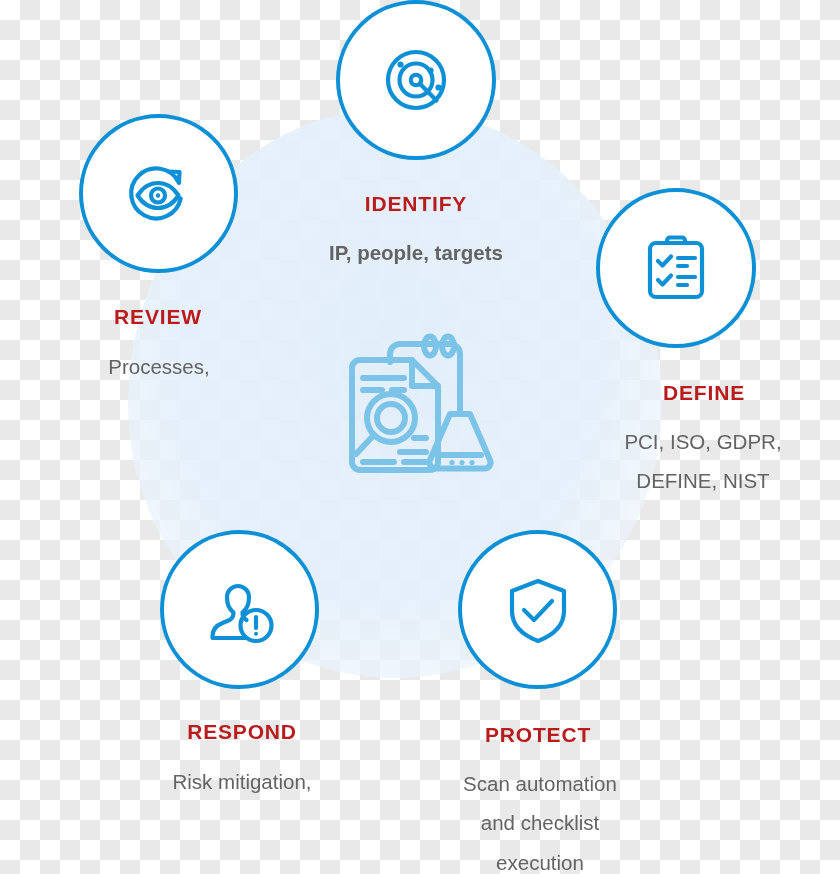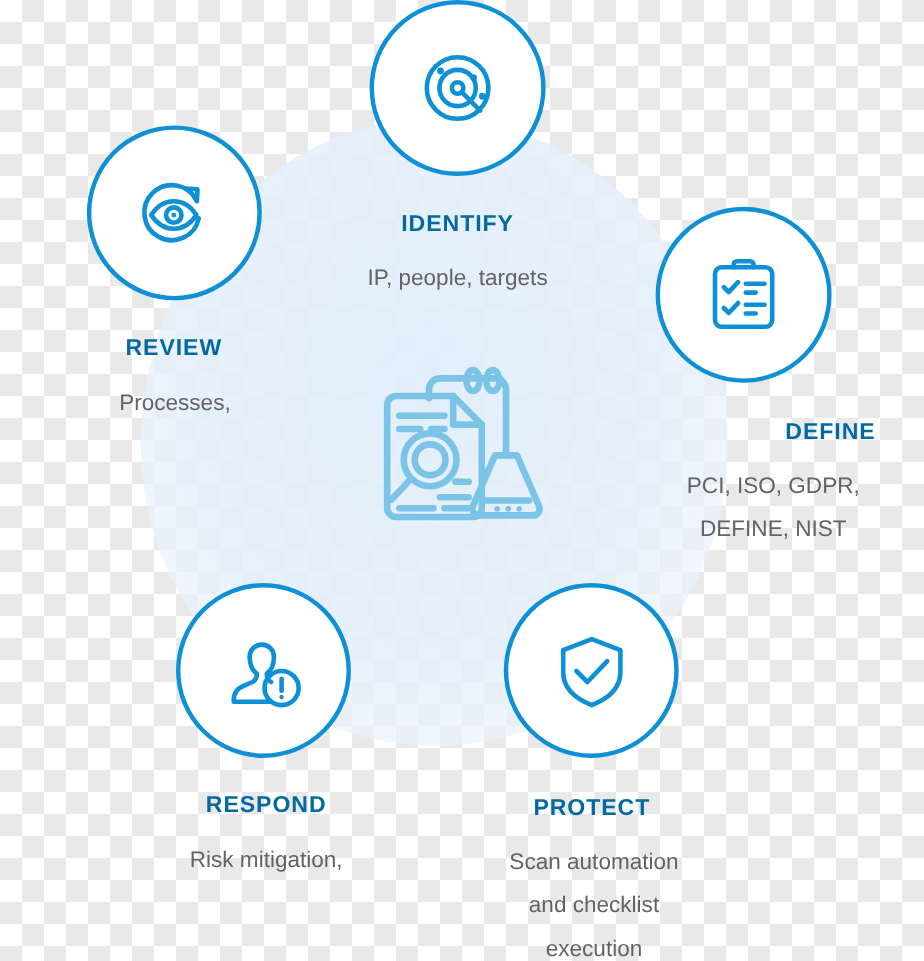--- a/index.html
+++ b/index.html
@@ -30,21 +30,21 @@
     position:absolute;border-radius:50%;
     background:#ffffff;
     border:4px solid #0e90d6;
     box-sizing:border-box;
     display:flex;align-items:center;justify-content:center;
   }
   .bubble svg{display:block;}
 
   .label{
     position:absolute;text-align:center;
-    color:#0369a1;font-weight:bold;letter-spacing:.04em;
+    color:#b91c1c;font-weight:bold;letter-spacing:.04em;
     font-size:21px;white-space:nowrap;
   }
   .desc{
     position:absolute;text-align:center;
     color:#636363;font-size:20.5px;line-height:1.92;font-weight:400;
   }
 
   .center-art{position:absolute;left:338px;top:322px;width:162px;height:162px;}
 </style>
 </head>
@@ -62,39 +62,39 @@
           <circle cx="38" cy="38" r="16.5"></circle>
           <circle cx="38" cy="38" r="5.2"></circle>
           <line x1="41.6" y1="41.6" x2="58.5" y2="58.5"></line>
           <circle cx="22.5" cy="22.5" r="3.1" fill="#0e90d6" stroke="none"></circle>
           <circle cx="52.5" cy="28.5" r="3.1" fill="#0e90d6" stroke="none"></circle>
           <circle cx="60.5" cy="45.5" r="3.1" fill="#0e90d6" stroke="none"></circle>
         </svg>
       </span>
     </div>
     <div class="label" style="left:296px;top:192px;width:240px;">IDENTIFY</div>
-    <div class="desc" style="left:276px;top:233px;width:280px;">IP, people, targets</div>
+    <div class="desc" style="left:276px;top:233px;width:280px;font-weight:bold;">IP, people, targets</div>
   </div>
 
   <div class="node">
     <div class="bubble" style="left:596px;top:188px;width:160px;height:160px;">
       <span>
         <svg width="70" height="70" viewBox="0 0 70 70" fill="none" stroke="#0e90d6" stroke-width="4.2" stroke-linecap="round" stroke-linejoin="round">
           <rect x="9" y="10" width="52" height="54" rx="6"></rect>
           <path d="M26 10 v-2.5 a3 3 0 0 1 3-3 h12 a3 3 0 0 1 3 3 V10"></path>
           <polyline points="17,28 21.5,32.5 30,23.5"></polyline>
           <line x1="37" y1="25" x2="54" y2="25"></line>
           <line x1="37" y1="33" x2="46" y2="33"></line>
           <polyline points="17,47 21.5,51.5 30,42.5"></polyline>
           <line x1="37" y1="44" x2="54" y2="44"></line>
           <line x1="37" y1="52" x2="46" y2="52"></line>
         </svg>
       </span>
     </div>
-    <div class="label" style="left:556px;top:381px;width:240px;text-align:right;">DEFINE</div>
+    <div class="label" style="left:584px;top:381px;width:240px;">DEFINE</div>
     <div class="desc" style="left:578px;top:422px;width:250px;">
       <div>PCI, ISO, GDPR,</div>
       <div>DEFINE, NIST</div>
     </div>
   </div>
 
   <div class="node">
     <div class="bubble" style="left:458px;top:530px;width:159px;height:159px;">
       <span>
         <svg width="66" height="70" viewBox="0 0 66 70" fill="none" stroke="#0e90d6" stroke-width="4.2" stroke-linecap="round" stroke-linejoin="round">

